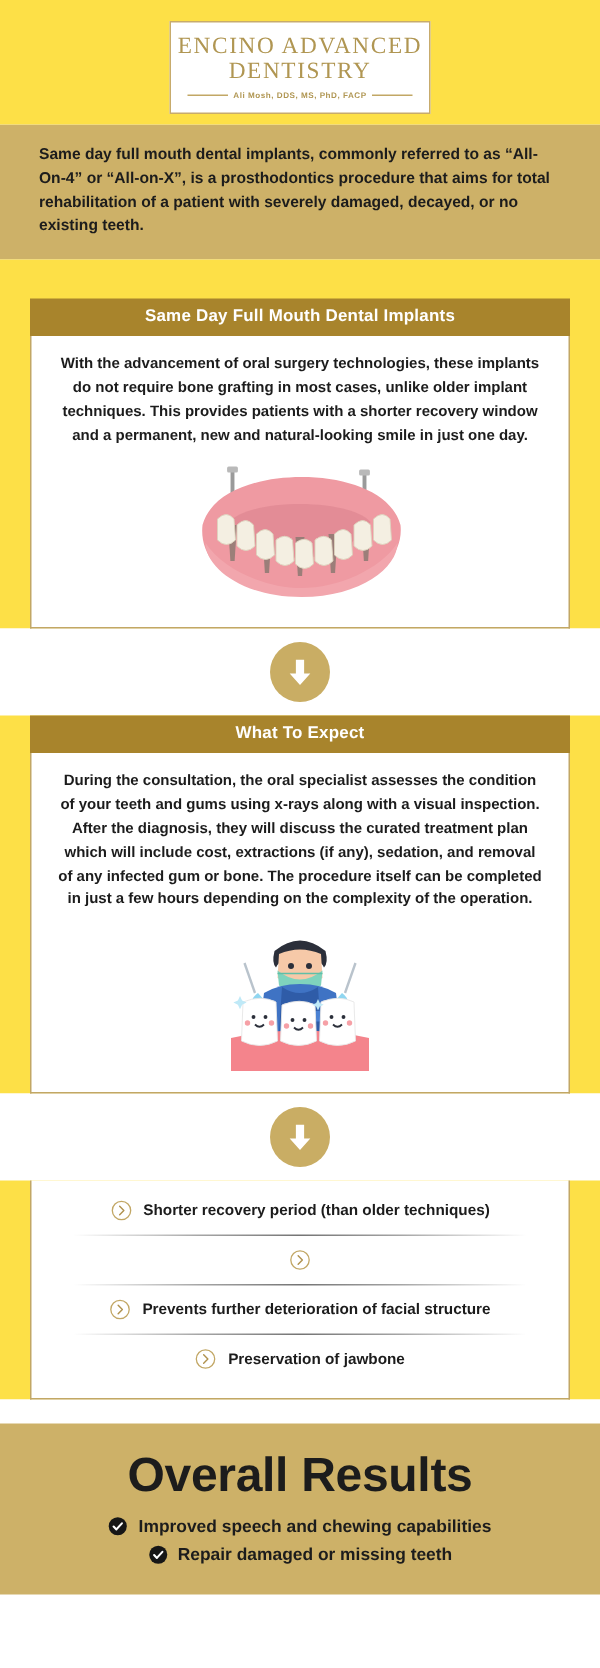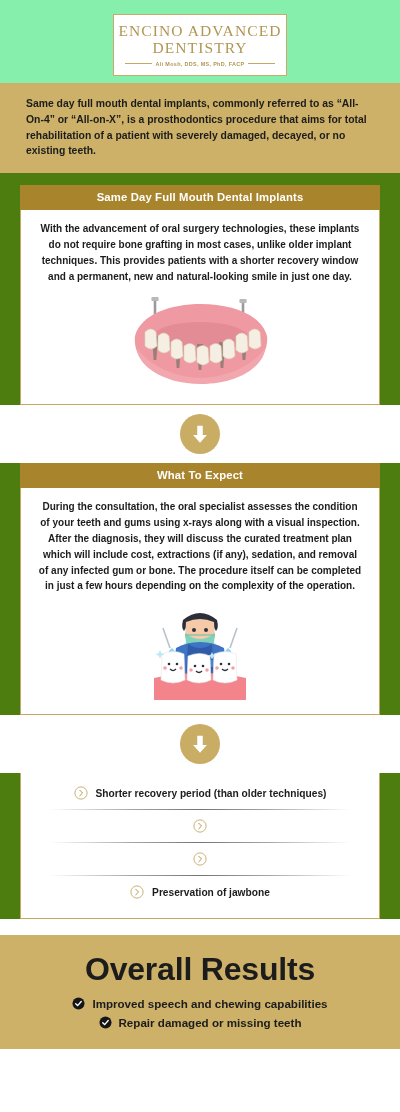--- a/index.html
+++ b/index.html
@@ -7,21 +7,21 @@
   body {
     font-family:"Liberation Sans", sans-serif;
     background:#ffffff;
     width:400px; height:1112px;
     overflow:hidden;
     position:relative;
     color:#1c1c1c;
   }
 
   
-  .logo-zone { height:83px; background:#86efac; position:relative; }
+  .logo-zone { height:83px; background:#fde047; position:relative; }
   .logo-box {
     position:absolute; left:113px; top:14px; width:174px; height:62px;
     border:1.5px solid #c7ab6c; background:#fff;
     display:flex; flex-direction:column; align-items:center; justify-content:center;
   }
   .logo-l1, .logo-l2 {
     font-family:"Liberation Serif", serif;
     color:#b09652; letter-spacing:1.1px; line-height:1.02;
     font-size:15.5px; white-space:nowrap;
   }
@@ -36,21 +36,21 @@
   }
 
   
   .intro-band {
     background:#cdb168; padding:13px 26px 14px 26px;
     text-align:left; font-size:10.4px; line-height:1.52;
     color:#1c1c1c; font-weight:600;
   }
 
   
-  .card-wrap { background:#4d7c0f; padding:12px 20px 0 20px; }
+  .card-wrap { background:#fde047; padding:26px 20px 0 20px; }
   .card { position:relative; }
   .card-head {
     background:#a8842c; color:#ffffff; text-align:center;
     font-size:11.3px; font-weight:700; padding:6px 4px 7px 4px;
     letter-spacing:.15px;
   }
   .card-body {
     border:1.4px solid #c2a765; border-top:none; background:#fff;
     padding:11px 16px 14px 16px; text-align:center;
   }
@@ -281,20 +281,21 @@
             <path d="M6.6 4.8 L9.8 8 L6.6 11.2" fill="none" stroke="#b0924f" stroke-width="1.1" stroke-linecap="round" stroke-linejoin="round"></path>
           </svg>
         </div>
         <div class="adv-divider"></div>
 
         <div class="adv-item">
           <svg class="chev-icon" viewBox="0 0 16 16">
             <circle cx="8" cy="8" r="7" fill="none" stroke="#c2a765" stroke-width="1"></circle>
             <path d="M6.6 4.8 L9.8 8 L6.6 11.2" fill="none" stroke="#b0924f" stroke-width="1.1" stroke-linecap="round" stroke-linejoin="round"></path>
           </svg>
+          <span class="adv-label">Prevents further deterioration of facial structure</span>
         </div>
         <div class="adv-divider"></div>
 
         <div class="adv-item">
           <svg class="chev-icon" viewBox="0 0 16 16">
             <circle cx="8" cy="8" r="7" fill="none" stroke="#c2a765" stroke-width="1"></circle>
             <path d="M6.6 4.8 L9.8 8 L6.6 11.2" fill="none" stroke="#b0924f" stroke-width="1.1" stroke-linecap="round" stroke-linejoin="round"></path>
           </svg>
           <span class="adv-label">Preservation of jawbone</span>
         </div>

